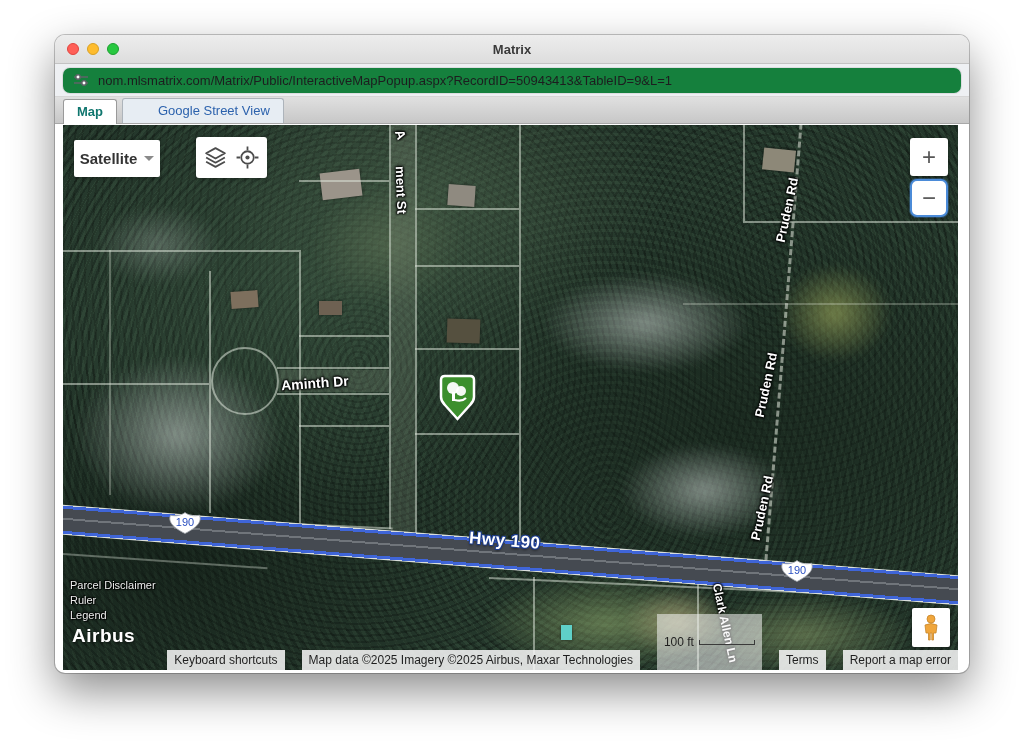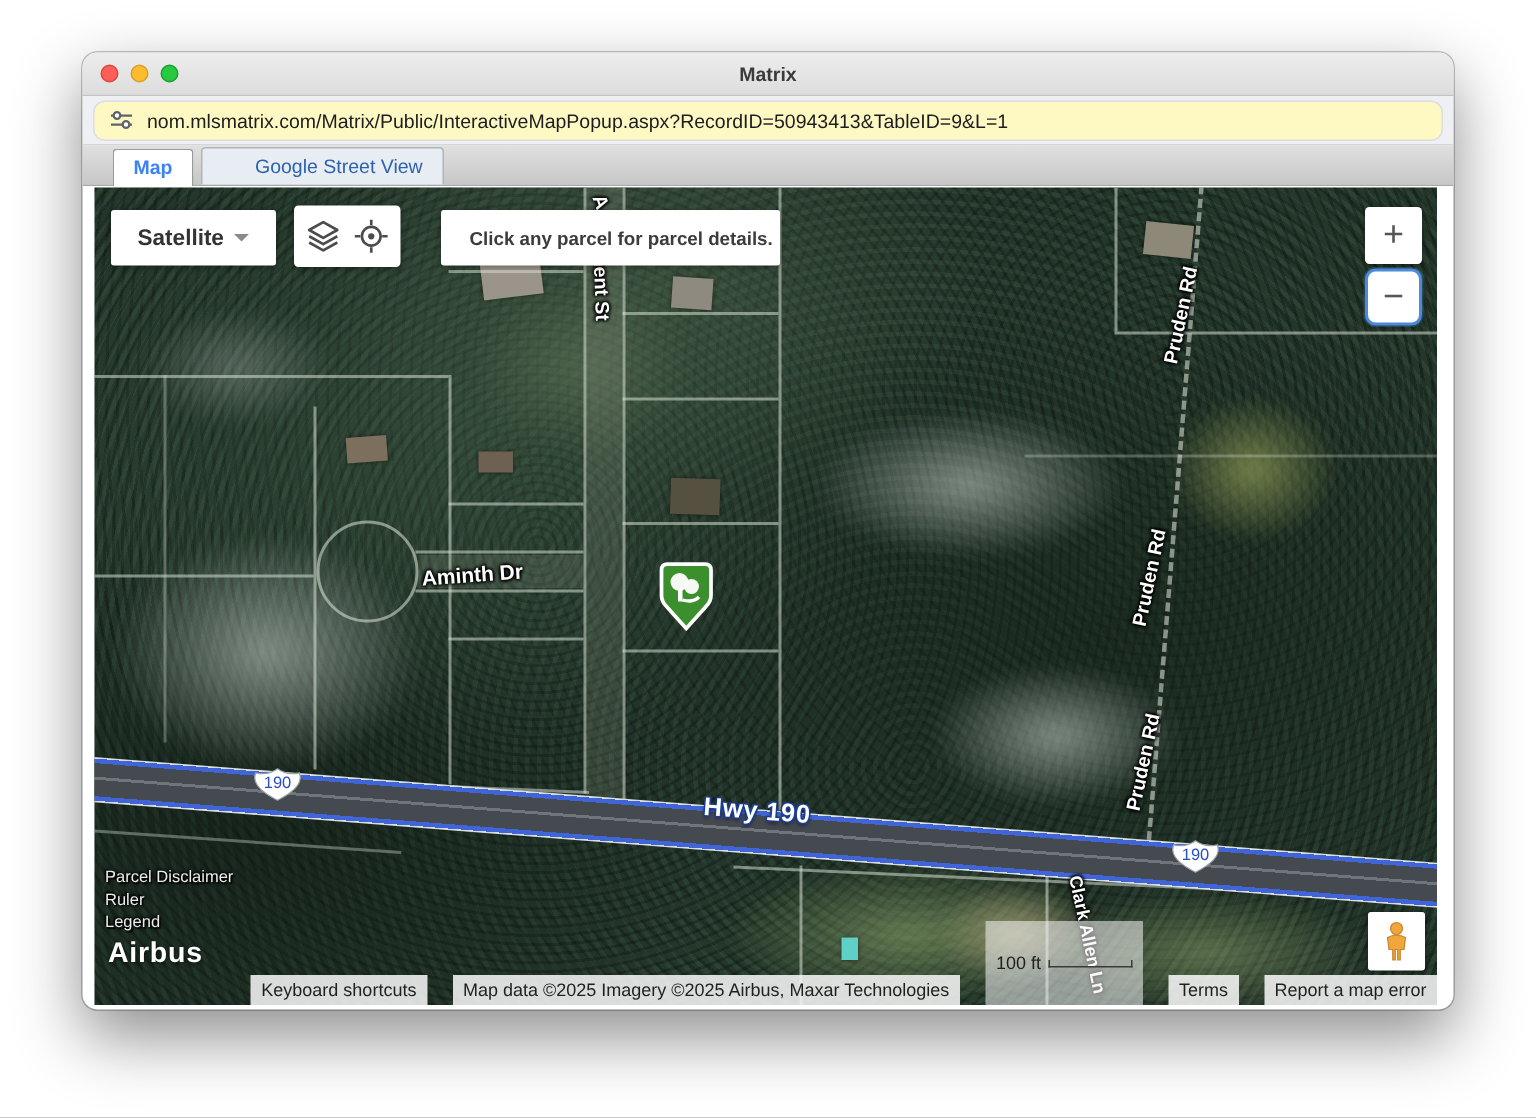--- a/index.html
+++ b/index.html
@@ -12,30 +12,30 @@
   .titlebar { height:29px; background:linear-gradient(#ededed,#dddddd); border-bottom:1px solid #c3c3c3;
     display:flex; align-items:center; justify-content:center; position:relative; }
   .traffic { position:absolute; left:12px; top:0; height:100%; display:flex; align-items:center; gap:8px; }
   .dot { width:12px; height:12px; border-radius:50%; }
   .dot.red{ background:#ff5f57; border:1px solid #e0443e;}
   .dot.yellow{ background:#febc2e; border:1px solid #d8a024;}
   .dot.green{ background:#28c840; border:1px solid #1d9f30;}
   .wtitle { font-size:13px; font-weight:bold; color:#3a3a3a; }
 
   .urlrow { height:33px; background:#eef0f3; display:flex; align-items:center; padding:0 8px; border-bottom:1px solid #d6d6d6; }
-  .urlpill { flex:1; height:25px; background:#fef9c3; border-radius:7px; display:flex; align-items:center; padding:0 10px;
+  .urlpill { flex:1; height:25px; background:#15803d; border-radius:7px; display:flex; align-items:center; padding:0 10px;
     box-shadow:0 0 0 1px rgba(0,0,0,.08); }
   .tuneicon { width:16px; height:16px; margin-right:9px; flex:none; }
   .urltext { font-size:13px; color:#1d1d1f; white-space:nowrap; overflow:hidden; }
 
   .tabrow { height:27px; background:linear-gradient(#e0e0e0,#c7c7c7); border-bottom:1px solid #a8a8a8;
     display:flex; align-items:flex-end; padding-left:8px; }
   .tab { font-size:13px; padding:4px 13px 5px; border:1px solid #9a9a9a; border-bottom:none;
     border-radius:3px 3px 0 0; margin-right:5px; cursor:default; }
-  .tab.active { background:#fff; color:#3b82f6; font-weight:bold; position:relative; top:1px;margin-left:12px; }
+  .tab.active { background:#fff; color:#0f766e; font-weight:bold; position:relative; top:1px; }
   .tab.inactive { background:#e7edf3; color:#2c62ad; border-color:#adb4bb;padding-left:35px; }
 
   
   .map { position:absolute; left:8px; right:11px; top:90px; height:545px; overflow:hidden;
     background-color:#24372b; }
   .map-base { position:absolute; inset:0;
     background-image:
       radial-gradient(ellipse 420px 300px at 28% 30%, rgba(74,104,80,.35), transparent 70%),
       radial-gradient(ellipse 500px 320px at 75% 55%, rgba(18,30,22,.55), transparent 72%),
       radial-gradient(ellipse 320px 220px at 42% 12%, rgba(96,120,92,.35), transparent 70%),
@@ -61,21 +61,21 @@
   .maplabel { position:absolute; color:#fff; font-weight:bold; white-space:nowrap;
     text-shadow:-1px -1px 2px rgba(0,0,0,.85), 1px -1px 2px rgba(0,0,0,.85), -1px 1px 2px rgba(0,0,0,.85), 1px 1px 2px rgba(0,0,0,.85); }
   .hwylabel { font-size:17px; letter-spacing:.5px;
     text-shadow:-1px -1px 0 #1c3c8e, 1px -1px 0 #1c3c8e, -1px 1px 0 #1c3c8e, 1px 1px 0 #1c3c8e, 0 2px 3px rgba(0,0,0,.6); }
   .shield { position:absolute; width:36px; height:24px; }
   .shield svg { position:absolute; inset:0; }
   .shield span { position:absolute; inset:0; text-align:center; font-size:11px; font-weight:normal; color:#2a4fc0; line-height:22px; }
 
   
   .mapbtn { position:absolute; background:#fff; border-radius:2px; box-shadow:0 1px 4px rgba(0,0,0,.35); }
-  .sat { left:11px; top:15px; width:110px; height:37px; display:flex; align-items:center; justify-content:center; gap:7px;
+  .sat { left:11px; top:15px; width:86px; height:37px; display:flex; align-items:center; justify-content:center; gap:7px;
     font-size:15px; font-weight:bold; color:#333; cursor:pointer; }
   .caret { width:0; height:0; border-left:5px solid transparent; border-right:5px solid transparent; border-top:5px solid #8a8a8a; }
   .toolpill { left:133px; top:12px; width:71px; height:41px; border-radius:3px; display:flex; align-items:center; justify-content:space-evenly; }
   .toolpill svg { cursor:pointer; }
   .banner { left:231px; top:15px; width:226px; height:37px; display:flex; align-items:center; gap:8px; padding:0 11px; }
   .banner .btext { font-size:12.5px; font-weight:bold; color:#3c3c3c; white-space:nowrap; }
 
   .zoomcol { position:absolute; right:10px; top:13px; width:38px; }
   .zbtn { width:38px; height:38px; background:#fff; display:flex; align-items:center; justify-content:center;
     font-size:24px; color:#565656; border-radius:3px; box-shadow:0 1px 4px rgba(0,0,0,.35); cursor:pointer; }
@@ -239,28 +239,20 @@
           <circle cx="12" cy="12" r="6"></circle>
           <circle cx="12" cy="12" r="2" fill="#4c4c4c" stroke="none"></circle>
           <line x1="12" y1="1.5" x2="12" y2="5"></line>
           <line x1="12" y1="19" x2="12" y2="22.5"></line>
           <line x1="1.5" y1="12" x2="5" y2="12"></line>
           <line x1="19" y1="12" x2="22.5" y2="12"></line>
         </g>
       </svg>
     </div>
 
-    <div class="mapbtn banner">
-      <svg width="19" height="17" viewBox="0 0 20 18">
-        <path d="M10 1.5 L19 16.5 L1 16.5 Z" fill="#fcd04b" stroke="#e8a23d" stroke-width="1.2" stroke-linejoin="round"></path>
-        <rect x="9.2" y="6.5" width="1.8" height="5.5" rx="0.9" fill="#5b4a12"></rect>
-        <circle cx="10.1" cy="14" r="1.1" fill="#5b4a12"></circle>
-      </svg>
-      <span class="btext">Click any parcel for parcel details.</span>
-    </div>
 
     <div class="zoomcol">
       <div class="zbtn">+</div>
       <div class="zbtn focus">−</div>
     </div>
 
     <div class="pegman">
       <svg width="22" height="28" viewBox="0 0 22 28">
         <circle cx="11" cy="5" r="4" fill="#f0a63c" stroke="#c7852a" stroke-width="0.8"></circle>
         <path d="M5 11 Q11 8 17 11 L16 19 L13.5 19 L13.5 26 L11.8 26 L11.8 19 L10.2 19 L10.2 26 L8.5 26 L8.5 19 L6 19 Z" fill="#f0a63c" stroke="#c7852a" stroke-width="0.8"></path>

